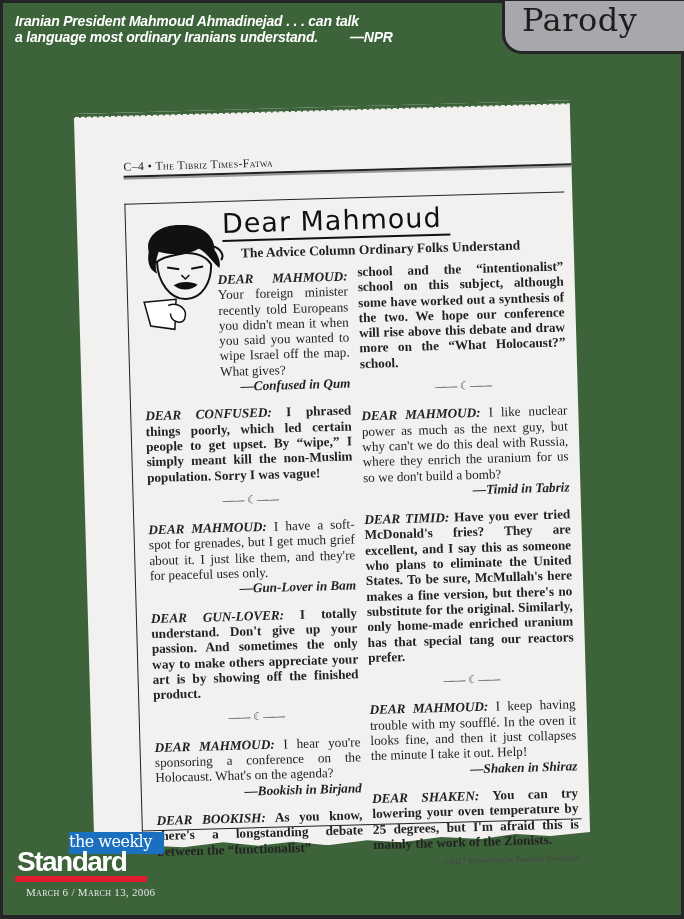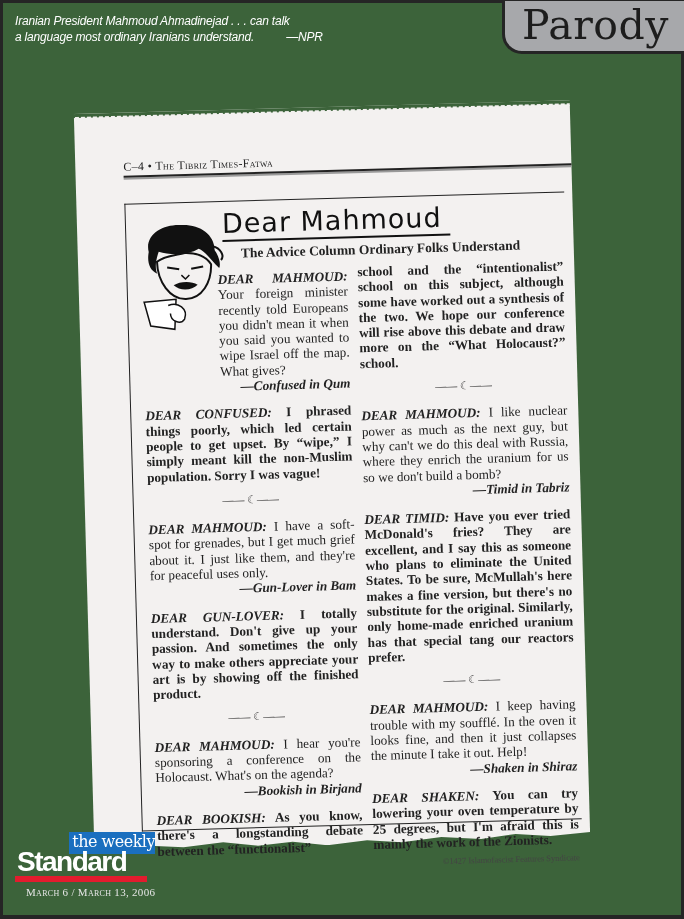--- a/index.html
+++ b/index.html
@@ -1,24 +1,24 @@
 <!DOCTYPE html>
 <html><head>
 <meta charset="utf-8">
 <style>
   html,body{margin:0;padding:0;}
   body{width:684px;height:919px;position:relative;overflow:hidden;background:#2b2b2b;font-family:"Liberation Serif",serif;}
   .frame{position:absolute;left:0;top:0;width:684px;height:919px;background:#3c633a;box-shadow:inset 0 0 0 3px #252525;}
   .topbar{position:absolute;left:0;top:0;width:684px;height:3px;background:#252525;}
   .rightbar{position:absolute;right:0;top:0;width:3px;height:919px;background:#252525;}
   .bottombar{position:absolute;left:0;bottom:0;width:684px;height:4px;background:#252525;}
-  .quote{position:absolute;left:15px;top:13px;color:#fff;font-family:"Liberation Sans",sans-serif;font-weight:normal;font-style:italic;font-size:12px;line-height:16px;letter-spacing:-0.2px;}
+  .quote{position:absolute;left:15px;top:13px;color:#fff;font-family:"Liberation Sans",sans-serif;font-weight:bold;font-style:italic;font-size:14px;line-height:16px;letter-spacing:-0.2px;}
   .quote .src{margin-left:32px;}
   .tab{position:absolute;left:502px;top:-2px;width:190px;height:56px;background:#a7a8ab;border:3px solid #252525;border-radius:0 0 0 20px;box-sizing:border-box;}
-  .tab span{position:absolute;left:17px;top:0px;font-family:"DejaVu Serif",serif;font-size:41px;color:#1d1d1d;letter-spacing:0.5px;text-align:right;}
+  .tab span{position:absolute;left:17px;top:0px;font-family:"DejaVu Serif",serif;font-size:32px;color:#1d1d1d;letter-spacing:0.5px;text-align:right;}
   .paper{position:absolute;left:84px;top:112px;width:496px;height:725px;background:#f3f1f0;transform:rotate(-1.6deg);transform-origin:50% 50%;}
   .paper-top{position:absolute;left:0;top:-5px;width:100%;height:6px;background:radial-gradient(circle at 3px 6px,#f3f1f0 3px,transparent 3.5px) repeat-x;background-size:6px 6px;}
   .paper-bottom{position:absolute;left:0;bottom:-8px;width:100%;height:10px;background:#f3f1f0;clip-path:polygon(0 0,100% 0,100% 40%,92% 70%,85% 40%,78% 80%,70% 50%,62% 90%,55% 60%,47% 100%,40% 55%,33% 85%,26% 40%,18% 80%,10% 50%,4% 90%,0 60%);}
   .runhead{position:absolute;left:48px;top:42px;font-size:12px;color:#222;letter-spacing:0.3px;}
   .runhead .sc{font-variant:small-caps;}
   .runrule{position:absolute;left:48px;top:58px;width:448px;height:2px;background:#222;box-shadow:0 2px 0 #999;}
   .box{position:absolute;left:48px;top:86px;width:440px;height:628px;border:1.5px solid #222;border-right:none;box-sizing:border-box;}
   .head-title{position:absolute;left:96px;top:6px;font-family:"DejaVu Sans",sans-serif;font-size:27px;color:#111;letter-spacing:1px;border-bottom:2px solid #111;padding:0 8px 0 0;line-height:32px;}
   .head-title:before{content:"";}
   .subtitle{position:absolute;left:114px;top:44px;font-weight:bold;font-size:13.5px;color:#222;}
@@ -28,21 +28,21 @@
   .col2{left:230px;top:66px;width:206px;}
   .col p{margin:0 0 12px 0;}
   .q{font-weight:normal;}
   .a{font-weight:bold;}
   .salut{font-weight:bold;font-style:italic;}
   .sig{display:block;text-align:right;font-weight:bold;font-style:italic;}
   .orn{text-align:center;margin:-2px 0 12px 0;font-size:11px;color:#333;}
   .first-q{padding-left:76px;}
   .copyright{display:block;text-align:right;font-size:8.5px;color:#444;margin-top:4px;}
   .logo{position:absolute;left:15px;top:832px;}
-  .logo .weekly{position:absolute;left:54px;top:0;width:86px;height:22px;background:#1a6fbf;color:#fff;font-family:"DejaVu Serif",serif;font-size:16px;line-height:20px;text-align:right;letter-spacing:-0.5px;}
+  .logo .weekly{position:absolute;left:54px;top:0;width:95px;height:22px;background:#1a6fbf;color:#fff;font-family:"DejaVu Serif",serif;font-size:16px;line-height:20px;text-align:left;letter-spacing:-0.5px;}
   .logo .standard{position:absolute;left:2px;top:12px;color:#fff;font-family:Liberation Sans, sans-serif;font-weight:bold;font-size:28px;letter-spacing:-1.5px;line-height:36px;}
   .logo .redbar{position:absolute;left:0;top:44px;width:132px;height:6px;background:#e21c2e;}
   .date{position:absolute;left:26px;top:886px;color:#e6e6e6;font-size:11px;font-variant:small-caps;letter-spacing:0.3px;}
 </style>
 </head>
 <body>
 
 <div class="frame">
   <div class="topbar"></div>
   <div class="rightbar"></div>

